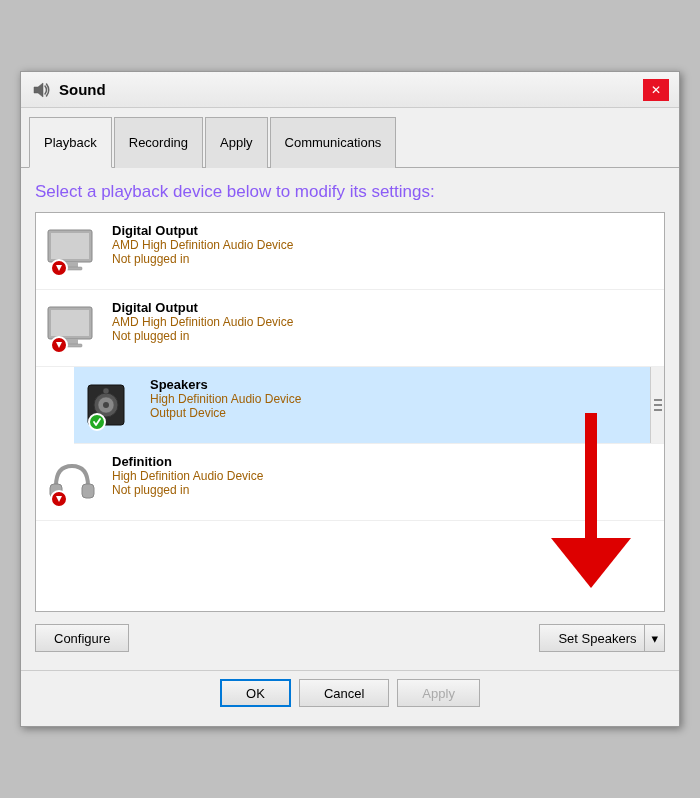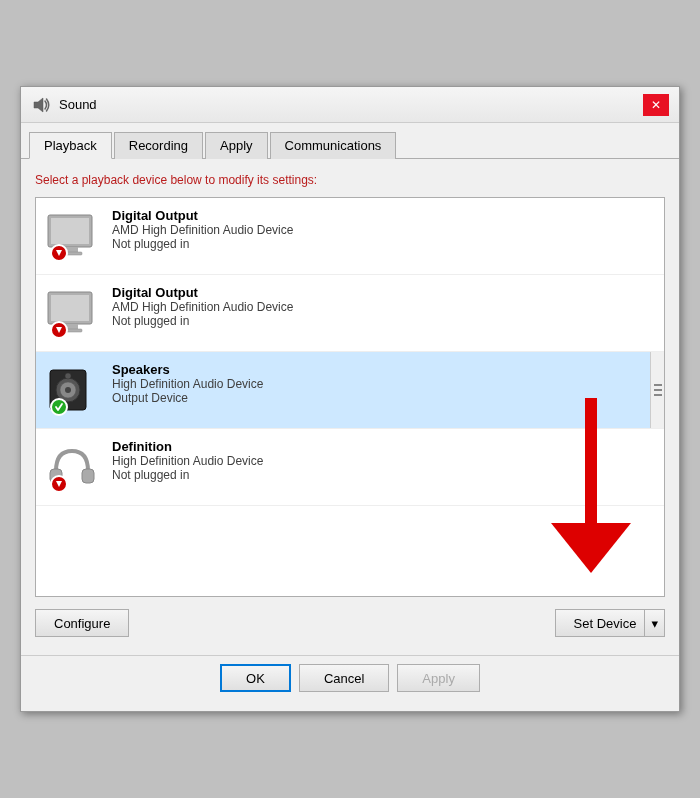--- a/index.html
+++ b/index.html
@@ -30,22 +30,23 @@
     .title-bar-icon {
       width: 20px;
       height: 20px;
       margin-right: 8px;
       display: flex;
       align-items: center;
       justify-content: center;
     }
     .title-bar-title {
       flex: 1;
-      font-size: 13px;
+      font-size: 15px;
       color: #000;
+      font-weight: bold;
     }
     .title-bar-close {
       width: 26px;
       height: 22px;
       background: #e81123;
       color: white;
       border: none;
       cursor: pointer;
       display: flex;
       align-items: center;
@@ -53,21 +54,21 @@
       font-size: 12px;
     }
 
     .tabs {
       display: flex;
       padding: 8px 8px 0 8px;
       background: #f0f0f0;
       border-bottom: 1px solid #adadad;
     }
     .tab {
-      padding: 5px 14px;
+      padding: 17px 14px;
       border: 1px solid #adadad;
       border-bottom: none;
       background: #e1e1e1;
       cursor: pointer;
       margin-right: 2px;
       font-size: 13px;
       color: #000;
       position: relative;
       top: 1px;
     }
@@ -76,22 +77,22 @@
       border-bottom: 1px solid #f0f0f0;
       font-weight: normal;
       z-index: 1;
     }
 
     .content {
       padding: 14px 14px 10px 14px;
     }
     .instruction {
       margin-bottom: 10px;
-      font-size: 12px;
-      color: #b91c1c;
+      font-size: 17px;
+      color: #8b5cf6;
     }
 
     .device-list {
       border: 1px solid #adadad;
       background: #fff;
       margin-bottom: 12px;
       min-height: 400px;
       position: relative;
       overflow: hidden;
     }
@@ -116,21 +117,21 @@
     }
     .device-info {
       flex: 1;
     }
     .device-name {
       font-weight: bold;
       font-size: 13px;
     }
     .device-sub {
       font-size: 12px;
-      color: #404040;
+      color: #a16207;
     }
 
     .bottom-section {
       display: flex;
       justify-content: space-between;
       margin-bottom: 8px;
     }
     .btn {
       padding: 5px 18px;
       border: 1px solid #adadad;
@@ -251,21 +252,21 @@
               </svg>
           </div>
         </div>
         <div class="device-info">
           <div class="device-name">Digital Output</div>
           <div class="device-sub">AMD High Definition Audio Device</div>
           <div class="device-sub">Not plugged in</div>
         </div>
       </div>
 
-      <div class="device-item selected" style="position:relative;">
+      <div class="device-item selected" style="position:relative;margin-left:38px;">
         <div class="device-icon">
 
           <svg width="52" height="52" viewBox="0 0 52 52">
 
             <rect x="4" y="6" width="36" height="40" rx="3" fill="#2a2a2a" stroke="#111" stroke-width="1"></rect>
 
             <circle cx="22" cy="26" r="12" fill="#555" stroke="#333" stroke-width="1"></circle>
             <circle cx="22" cy="26" r="8" fill="#888" stroke="#555" stroke-width="0.5"></circle>
             <circle cx="22" cy="26" r="3" fill="#444"></circle>
 
@@ -325,21 +326,21 @@
           <line x1="55" y1="5" x2="55" y2="128" stroke="#dd0000" stroke-width="12"></line>
         </svg>
       </div>
 
     </div>
 
     <div class="bottom-section">
       <button class="btn">Configure</button>
       <div class="right-buttons">
         <div class="btn-group">
-          <button class="btn btn-set-default">Set Device</button>
+          <button class="btn btn-set-default">Set Speakers</button>
           <button class="btn btn-dropdown">▾</button>
         </div>
       </div>
     </div>
   </div>
 
   <div class="footer">
     <button class="btn-footer btn-ok">OK</button>
     <button class="btn-footer">Cancel</button>
     <button class="btn-footer btn-apply">Apply</button>

